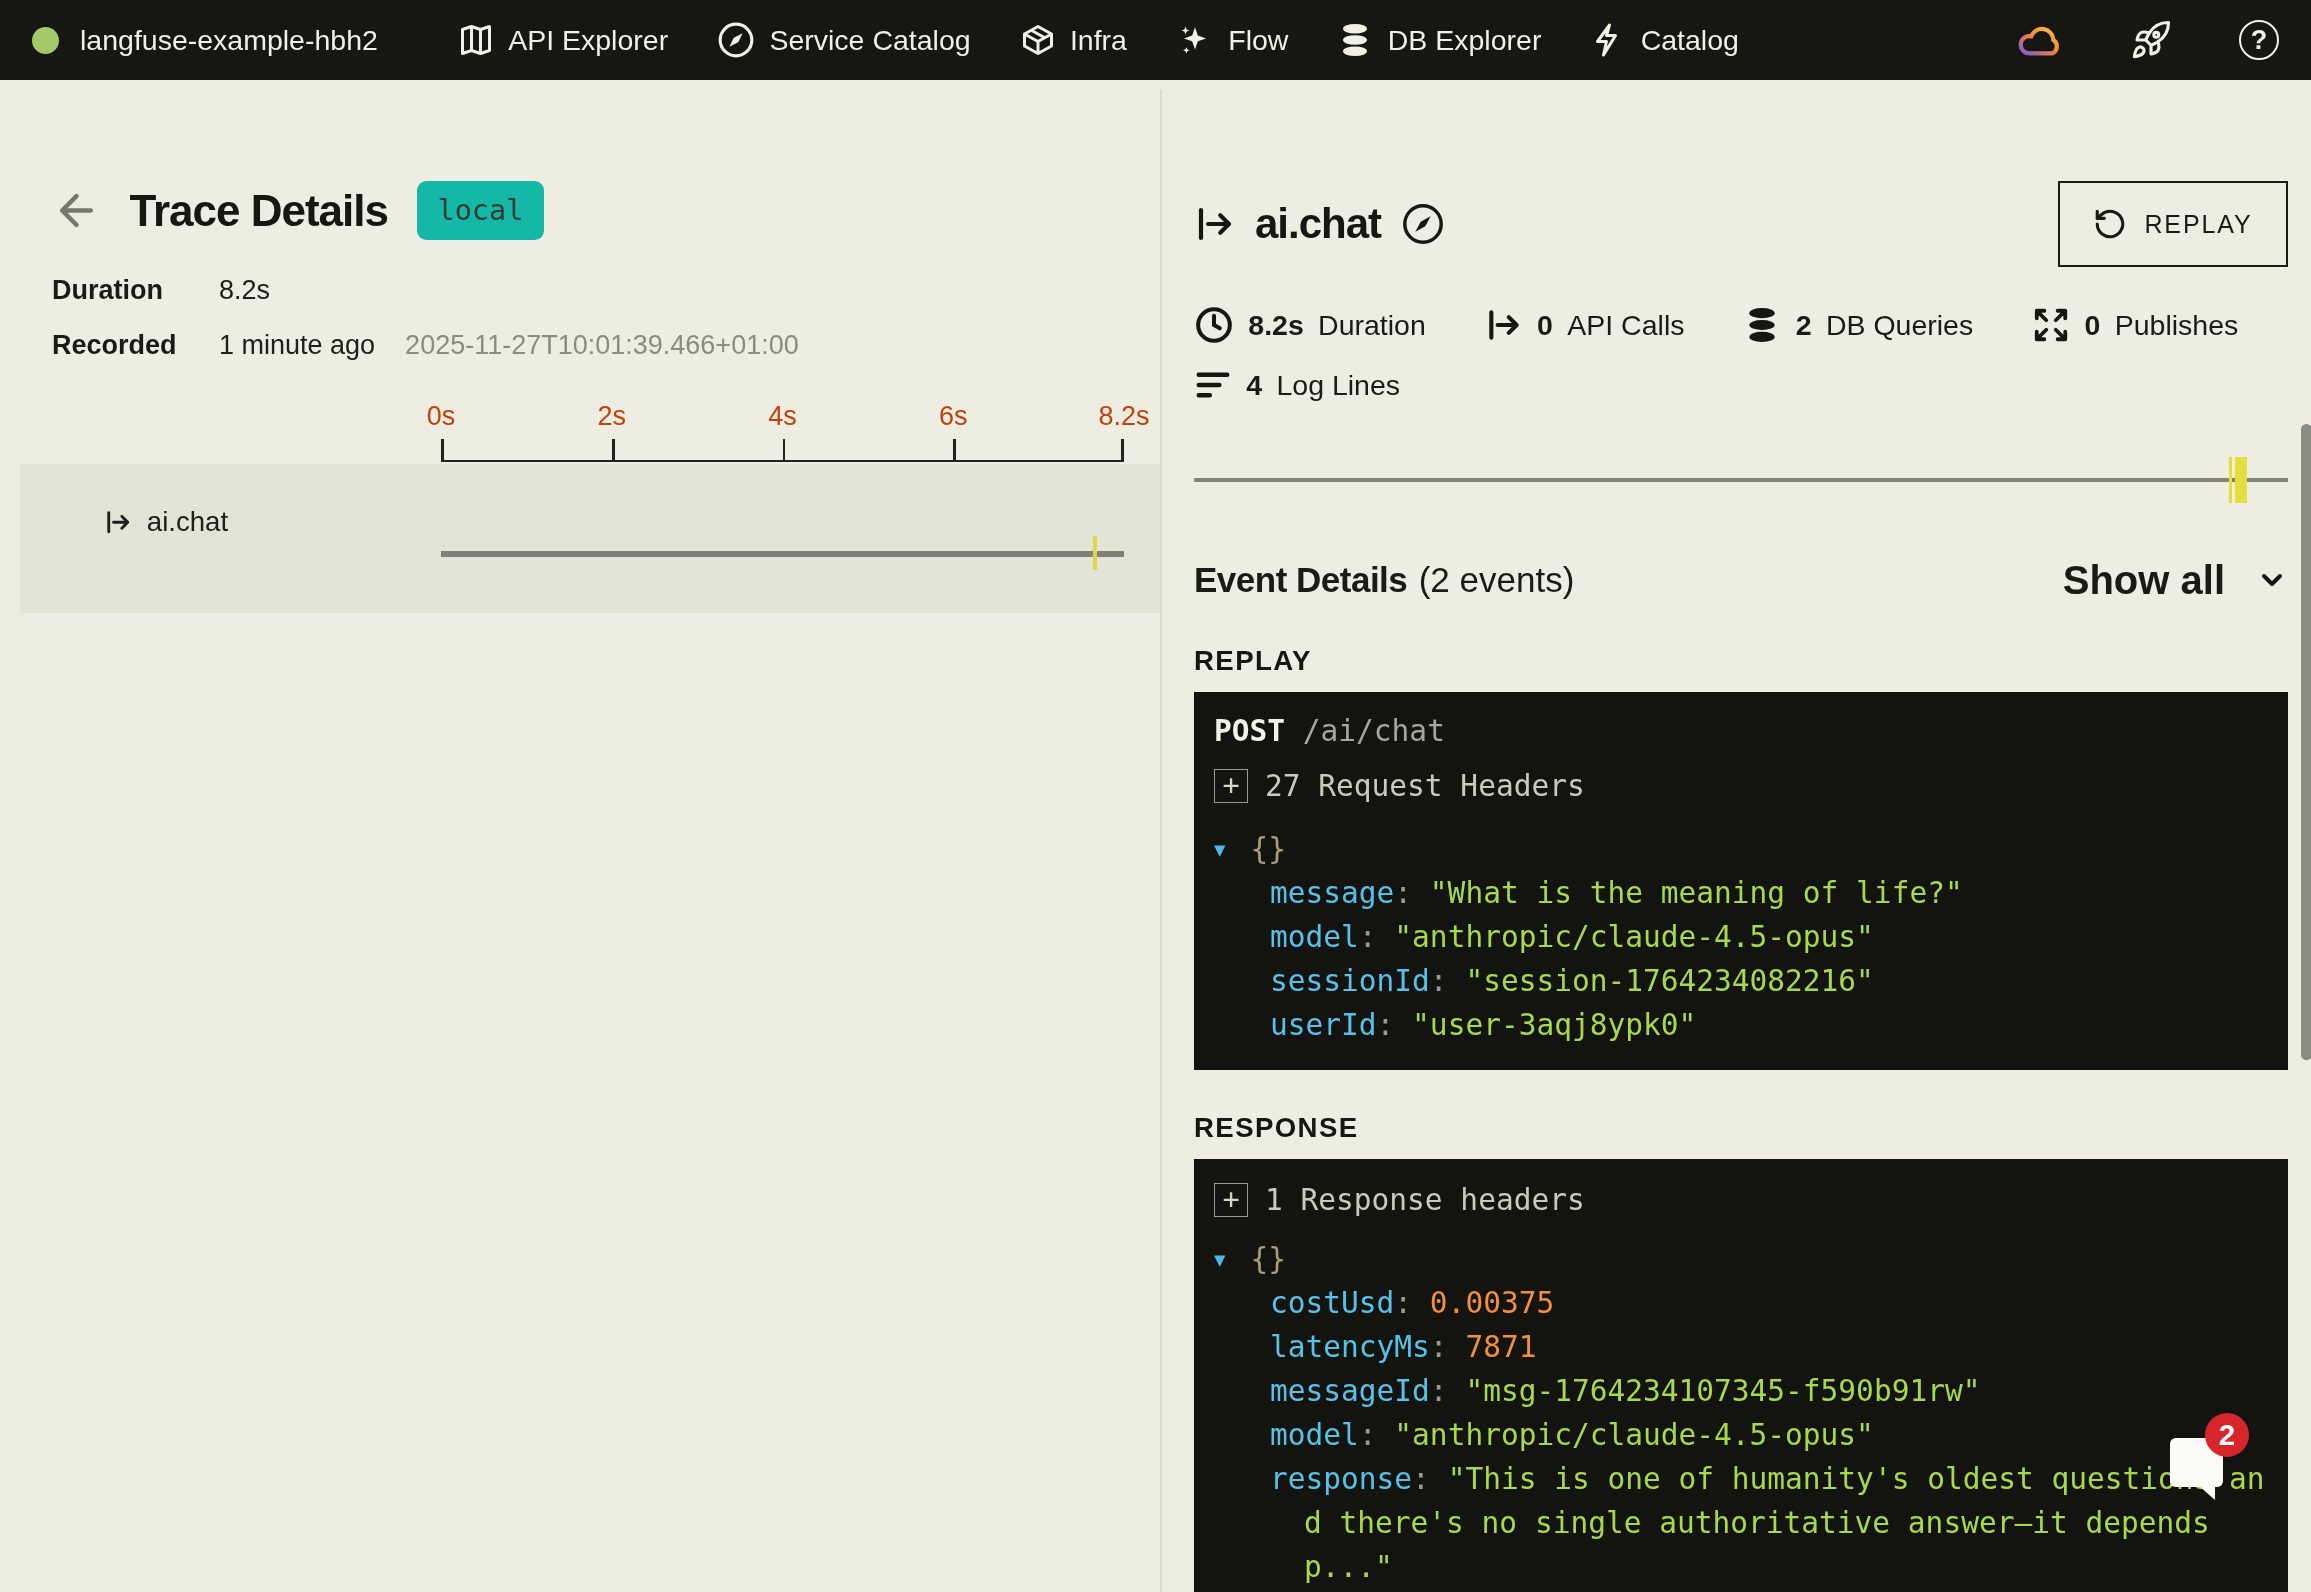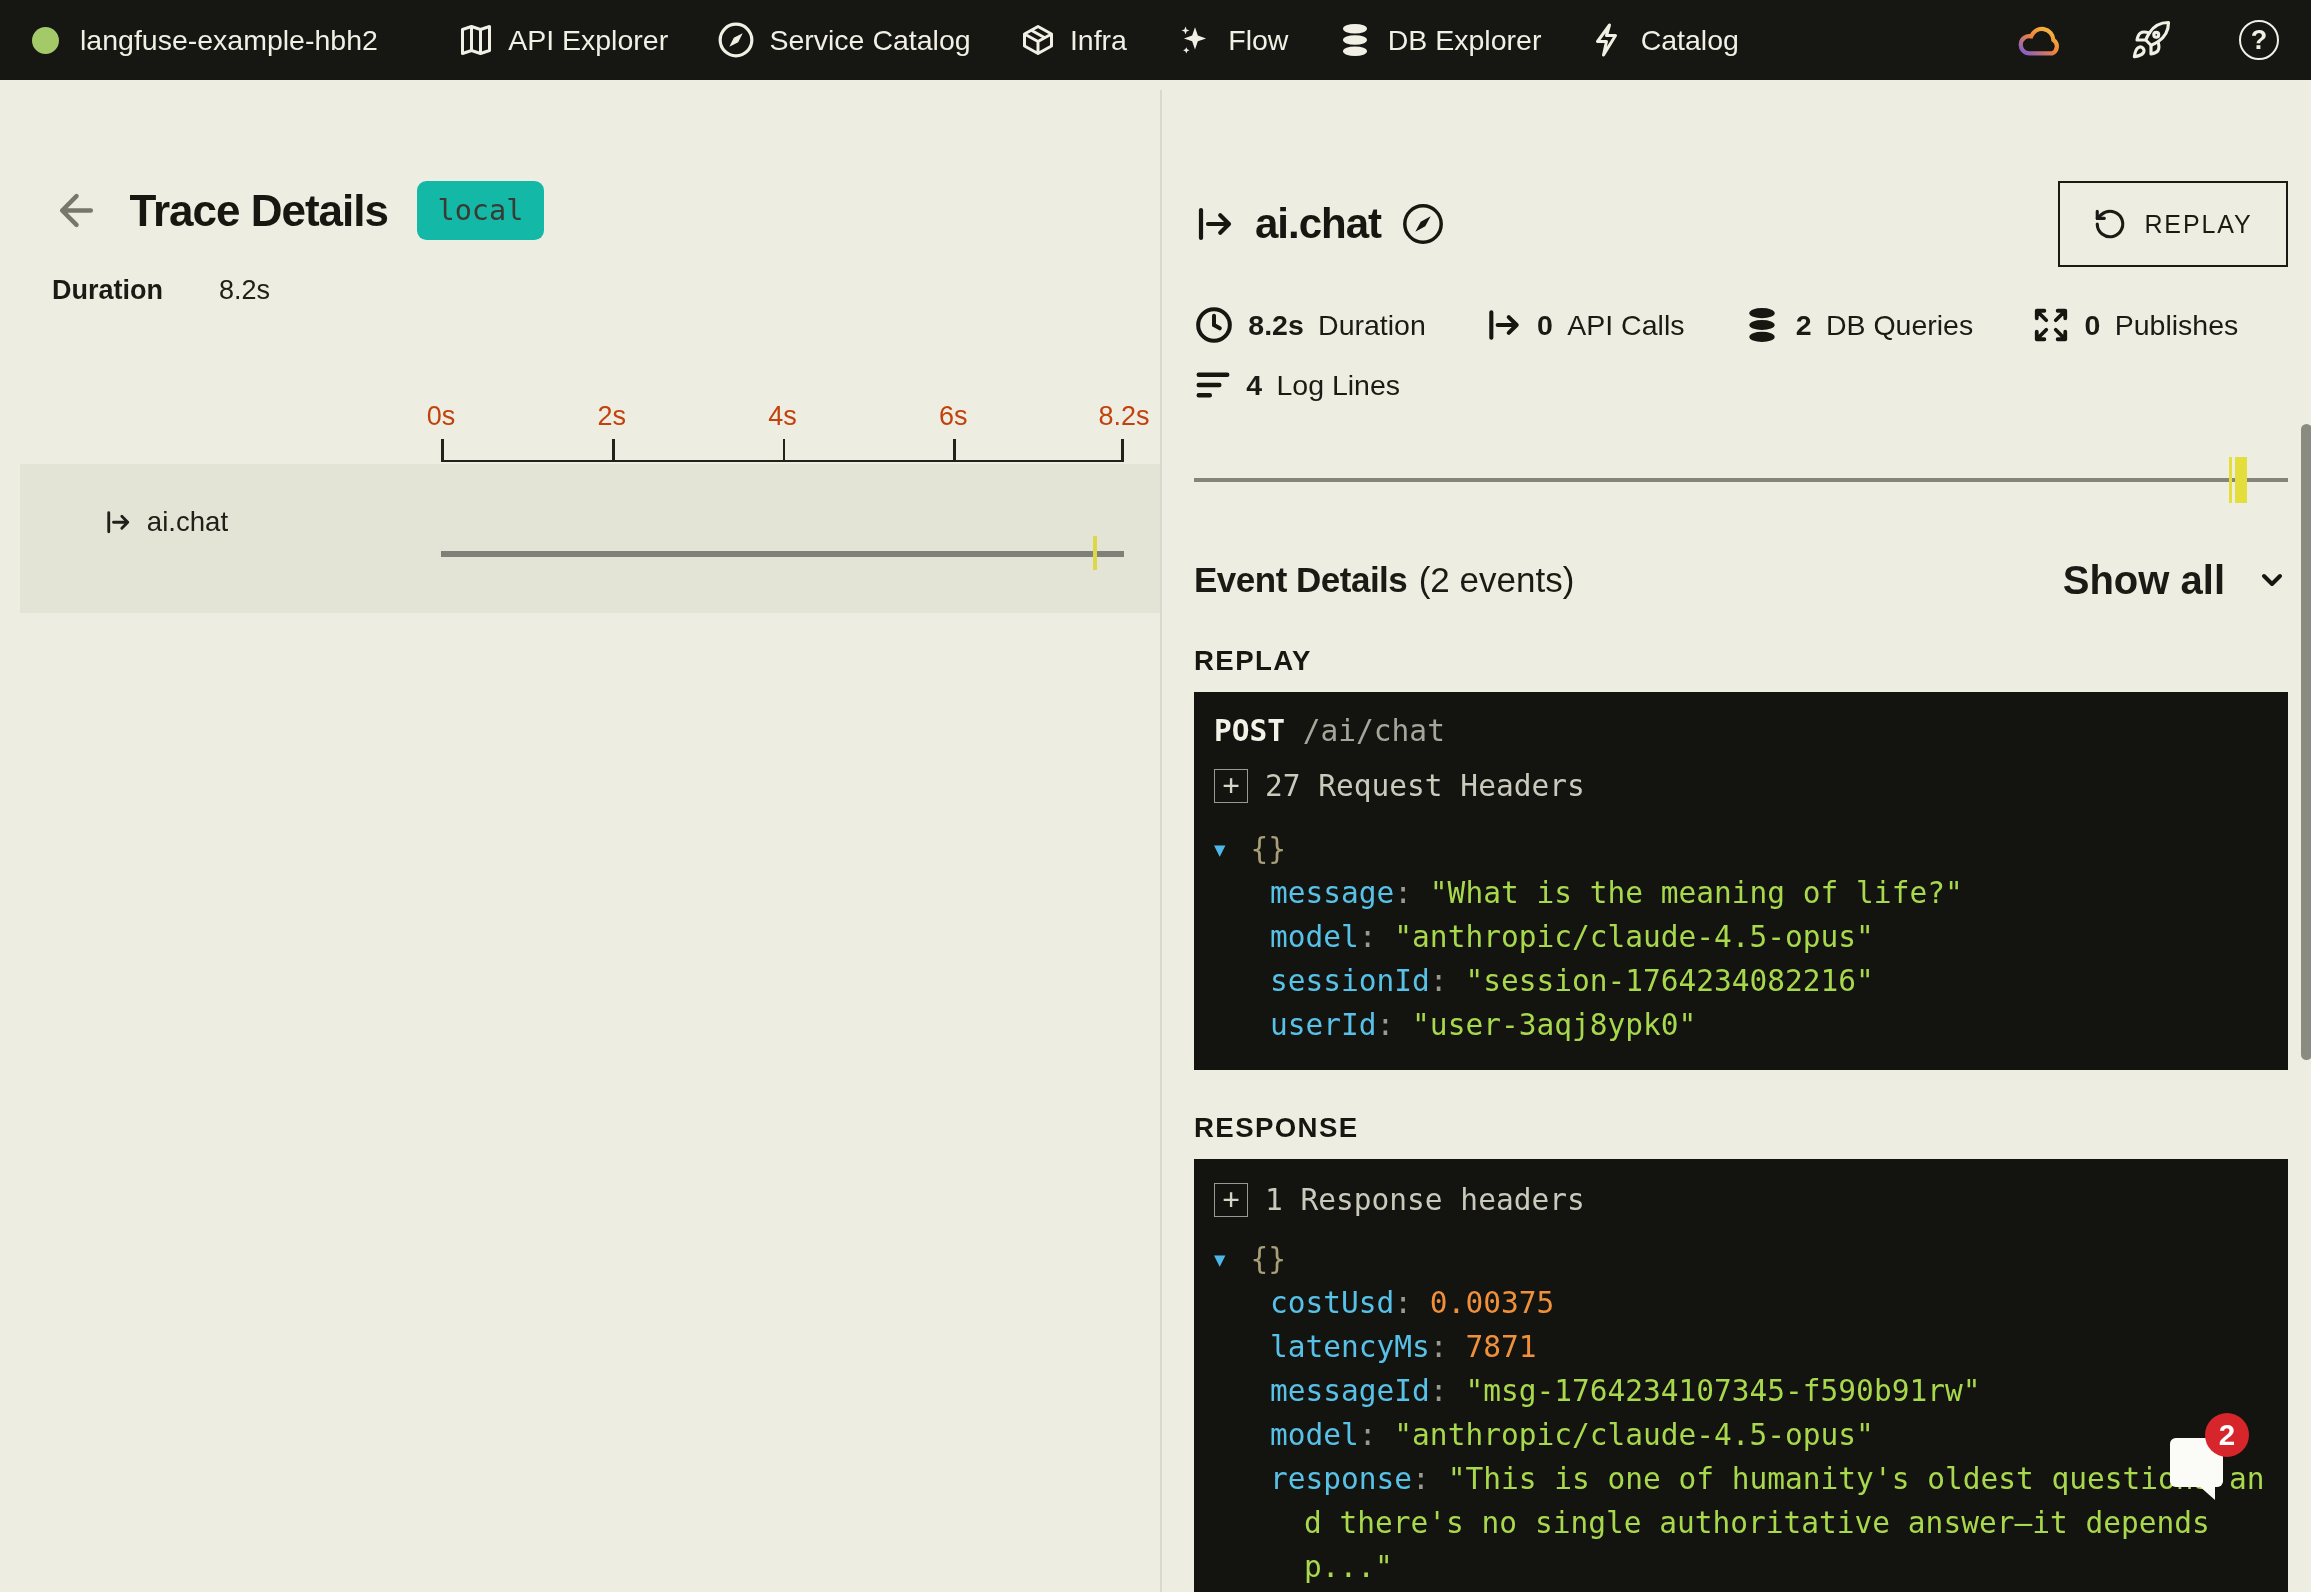--- a/index.html
+++ b/index.html
@@ -245,20 +245,25 @@
         </svg>
     </span>
     <span class="trace-title">Trace Details</span>
     <span class="env-badge">local</span>
   </div>
 
   <div class="meta-row r1">
     <span class="meta-label">Duration</span>
     <span class="meta-value">8.2s</span>
   </div>
+  <div class="meta-row r2">
+    <span class="meta-label">Recorded</span>
+    <span class="meta-value">1 minute ago</span>
+    <span class="meta-sub">2025-11-27T10:01:39.466+01:00</span>
+  </div>
 
   <div class="ruler">
     <span class="tick" style="left:0%"></span>
     <span class="tick" style="left:25%"></span>
     <span class="tick" style="left:50%"></span>
     <span class="tick" style="left:75%"></span>
     <span class="tick" style="left:100%;margin-left:-2.9px"></span>
     <span class="tick-label" style="left:0%">0s</span>
     <span class="tick-label" style="left:25%">2s</span>
     <span class="tick-label" style="left:50%">4s</span>

